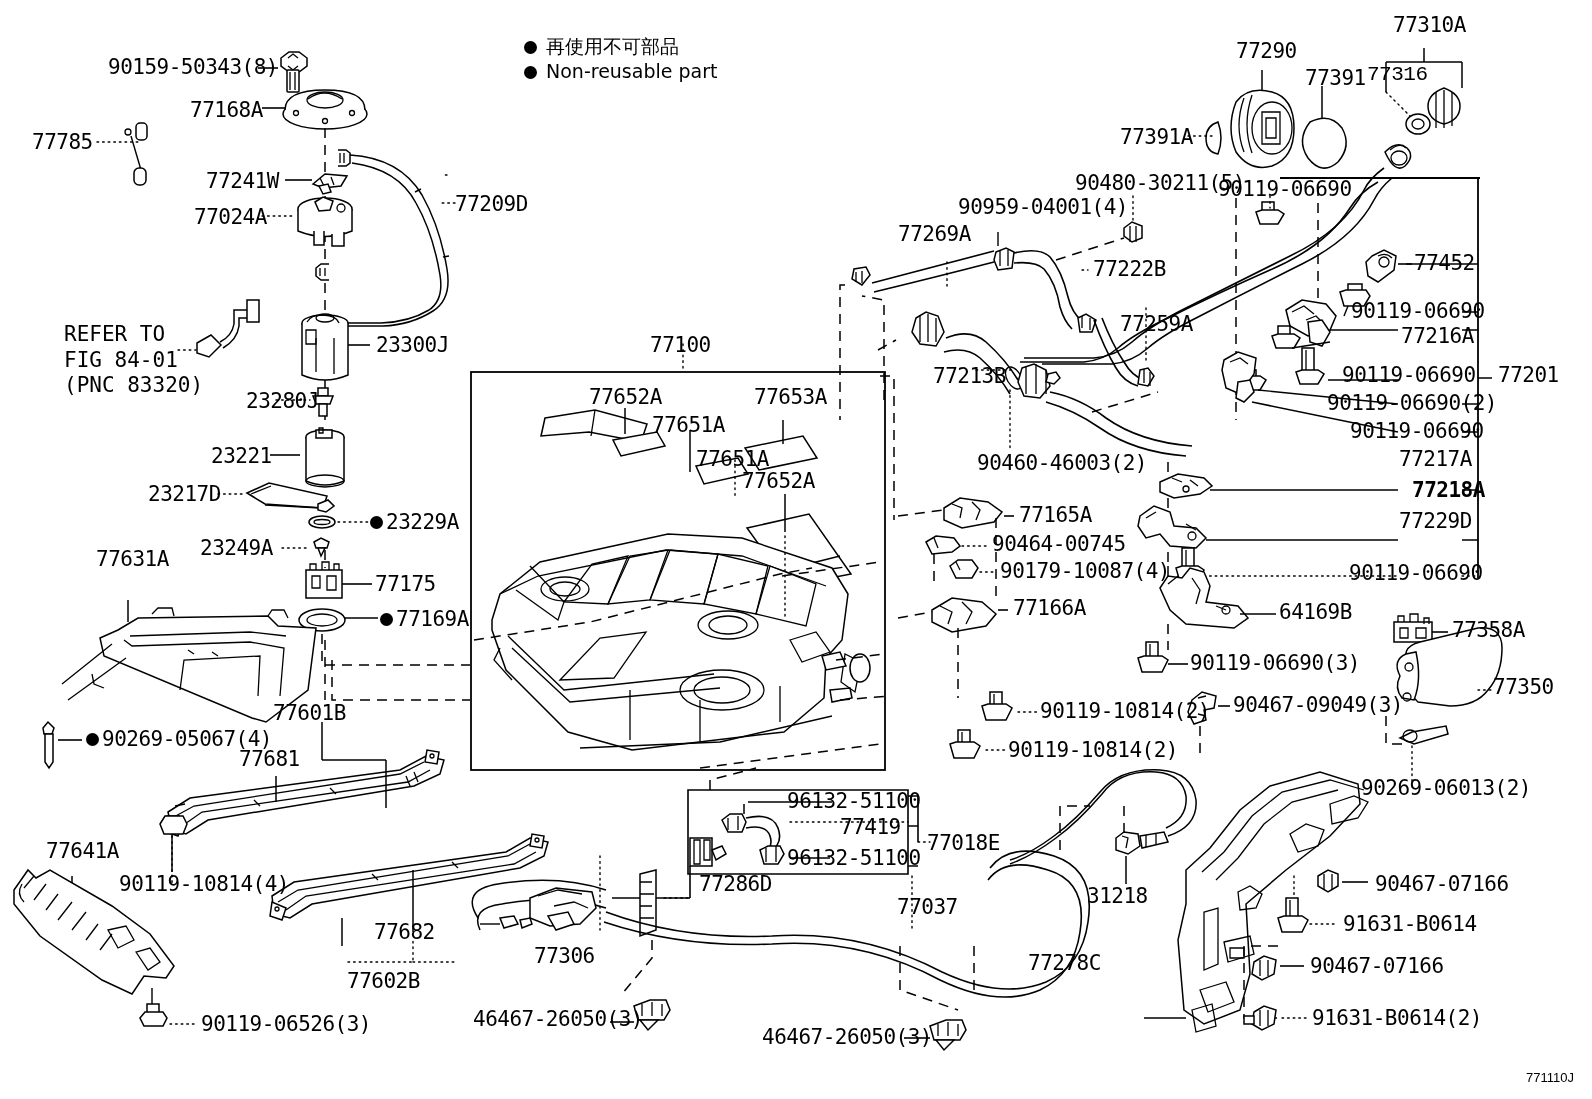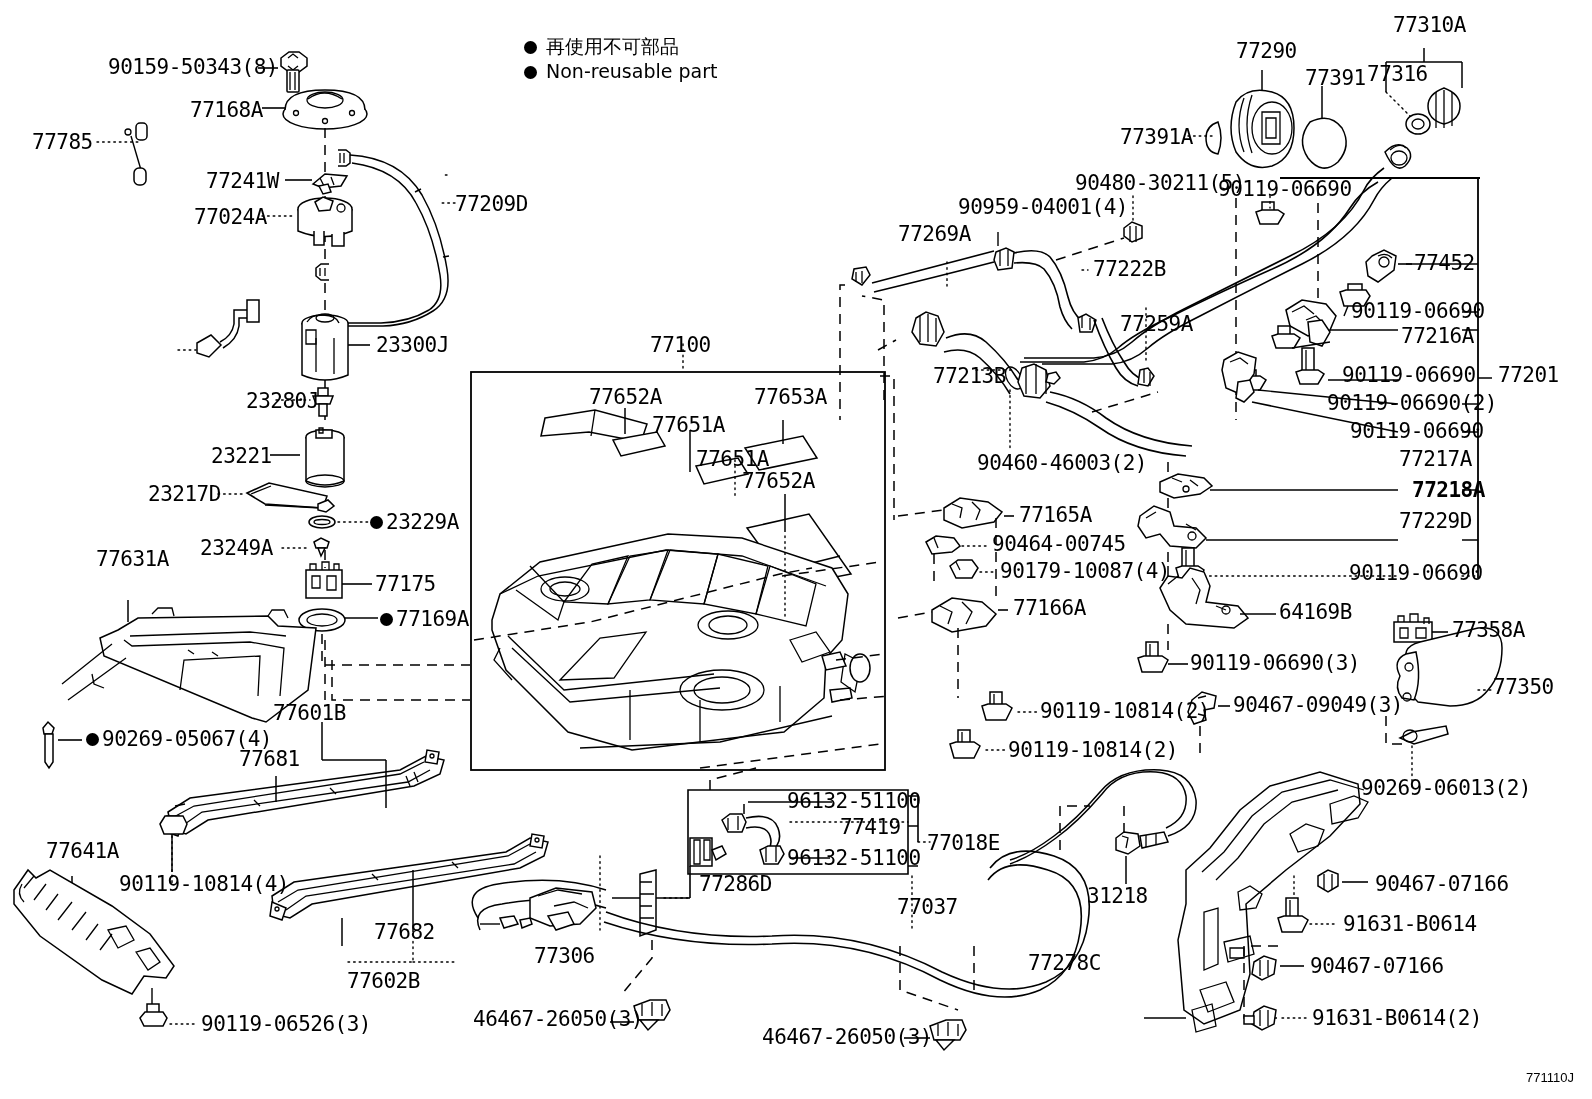--- a/index.html
+++ b/index.html
@@ -665,20 +665,23 @@
 
   </svg>
 
   <div class="legend" style="left:524px;top:34px;">
     <span class="dot"></span><span>再使用不可部品</span>
   </div>
   <div class="legend" style="left:524px;top:60px;">
     <span class="dot"></span><span>Non-reusable part</span>
   </div>
 
+  <div class="refer" style="left:64px;top:322px;">REFER TO
+FIG 84-01
+(PNC 83320)</div>
 
   <div class="lbl" style="left:108px;top:56px;">90159-50343(8)</div>
   <div class="lbl" style="left:190px;top:99px;">77168A</div>
   <div class="lbl" style="left:32px;top:131px;">77785</div>
   <div class="lbl" style="left:206px;top:170px;">77241W</div>
   <div class="lbl" style="left:194px;top:206px;">77024A</div>
   <div class="lbl" style="left:455px;top:193px;">77209D</div>
 
   <div class="lbl" style="left:376px;top:334px;">23300J</div>
   <div class="lbl" style="left:205px;top:390px;margin-left:41px;">23280J</div>
@@ -711,21 +714,21 @@
   <div class="lbl" style="left:1075px;top:172px;">90480-30211(5)</div>
   <div class="lbl" style="left:1093px;top:258px;">77222B</div>
   <div class="lbl" style="left:1120px;top:293px;margin-top:20px;">77259A</div>
   <div class="lbl" style="left:933px;top:365px;">77213B</div>
   <div class="lbl" style="left:977px;top:452px;">90460-46003(2)</div>
 
   <div class="lbl" style="left:1236px;top:40px;">77290</div>
   <div class="lbl" style="left:1305px;top:67px;">77391</div>
   <div class="lbl" style="left:1120px;top:126px;">77391A</div>
   <div class="lbl" style="left:1393px;top:14px;">77310A</div>
-  <div class="lbl" style="left:1367px;top:63px;">77316</div>
+  <div class="lbl" style="left:1367px;top:63px;font-family:Liberation Mono, monospace;">77316</div>
   <div class="lbl" style="left:1218px;top:178px;">90119-06690</div>
 
   <div class="lbl" style="left:1414px;top:252px;">77452</div>
   <div class="lbl" style="left:1351px;top:300px;">90119-06690</div>
   <div class="lbl" style="left:1401px;top:325px;">77216A</div>
   <div class="lbl" style="left:1342px;top:364px;">90119-06690</div>
   <div class="lbl" style="left:1327px;top:392px;">90119-06690(2)</div>
   <div class="lbl" style="left:1350px;top:420px;">90119-06690</div>
   <div class="lbl" style="left:1399px;top:448px;">77217A</div>
   <div class="lbl" style="left:1412px;top:479px;font-weight:bold;">77218A</div>

